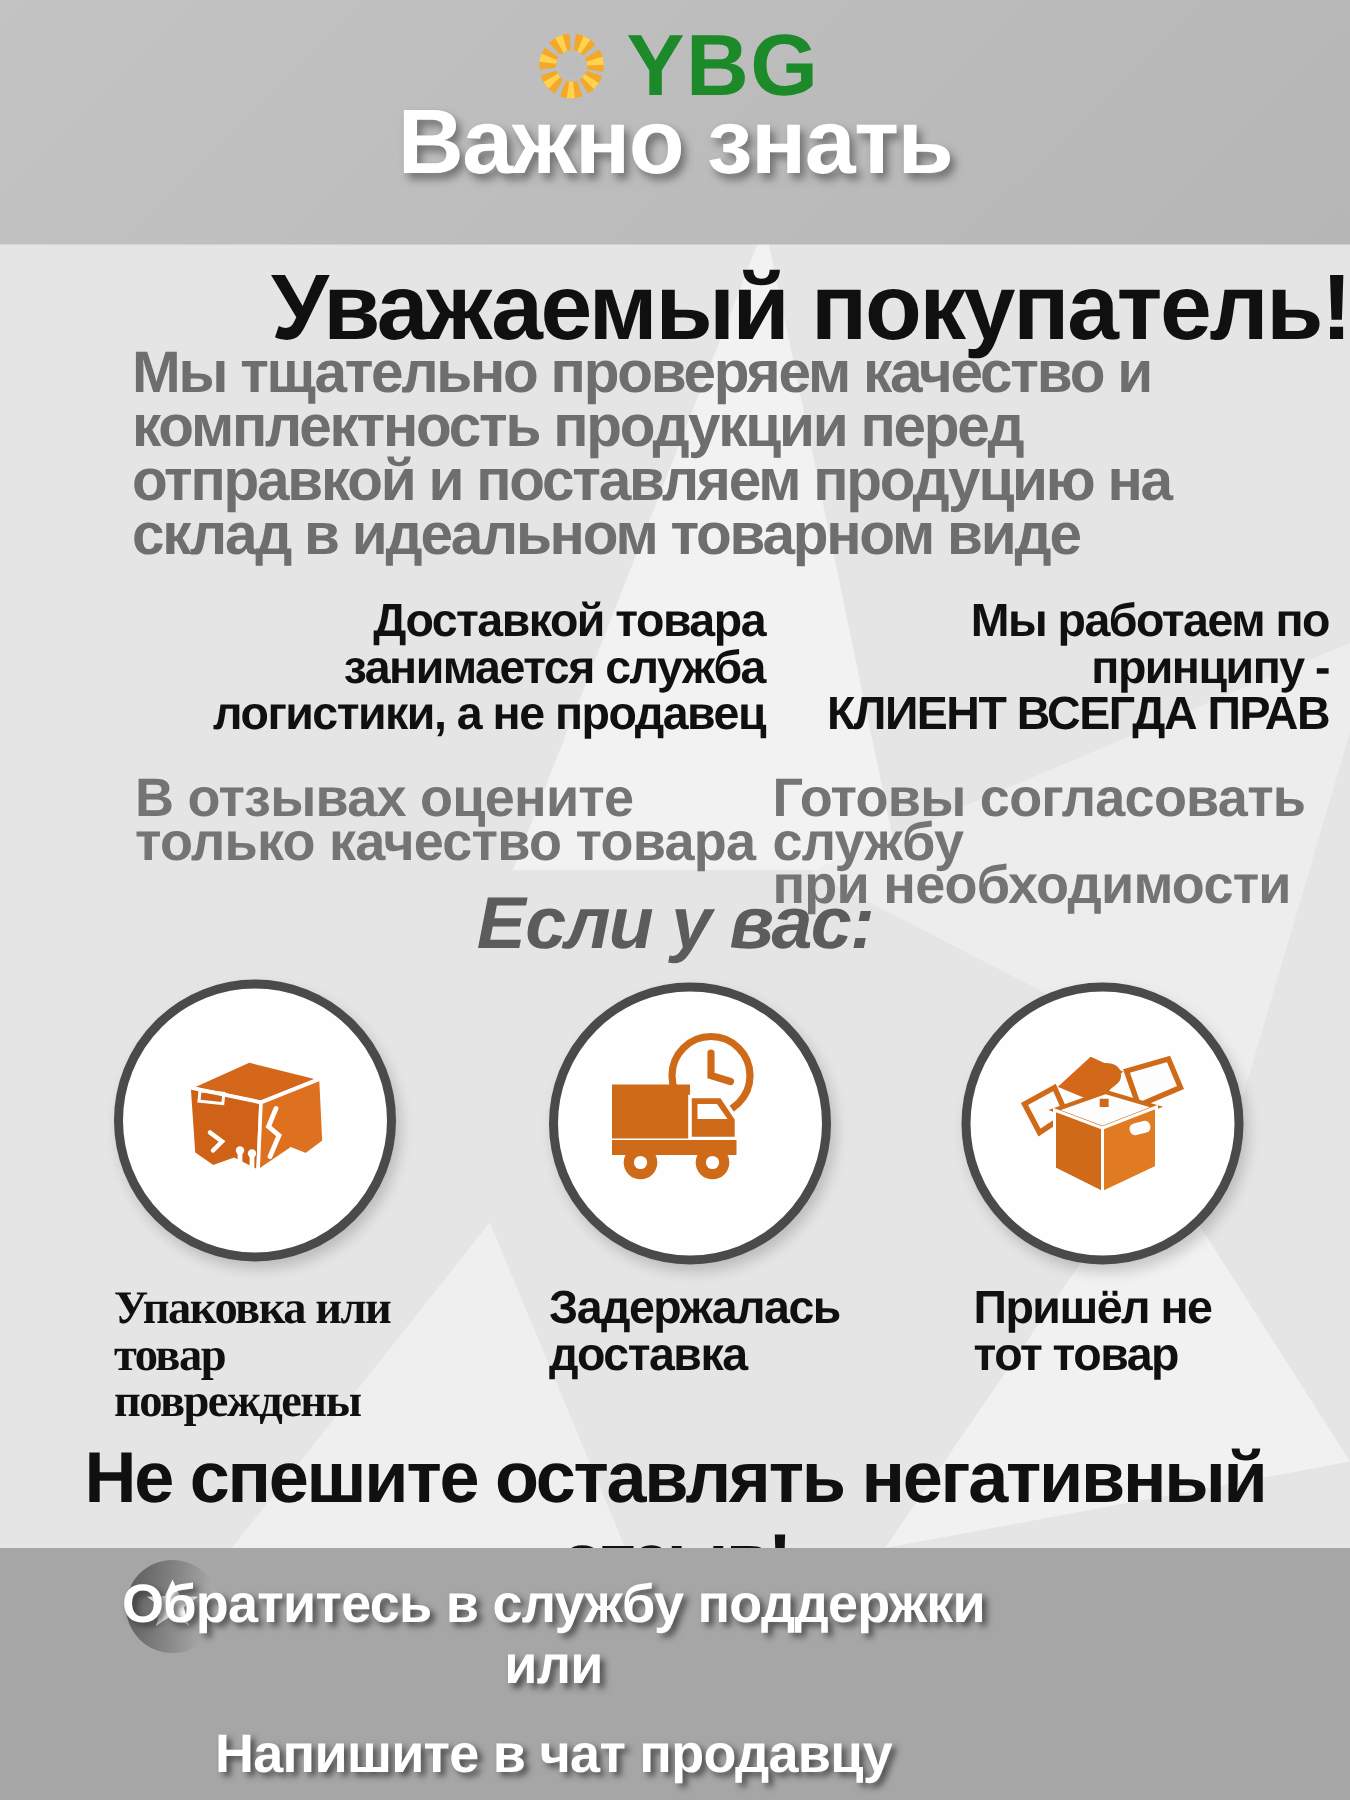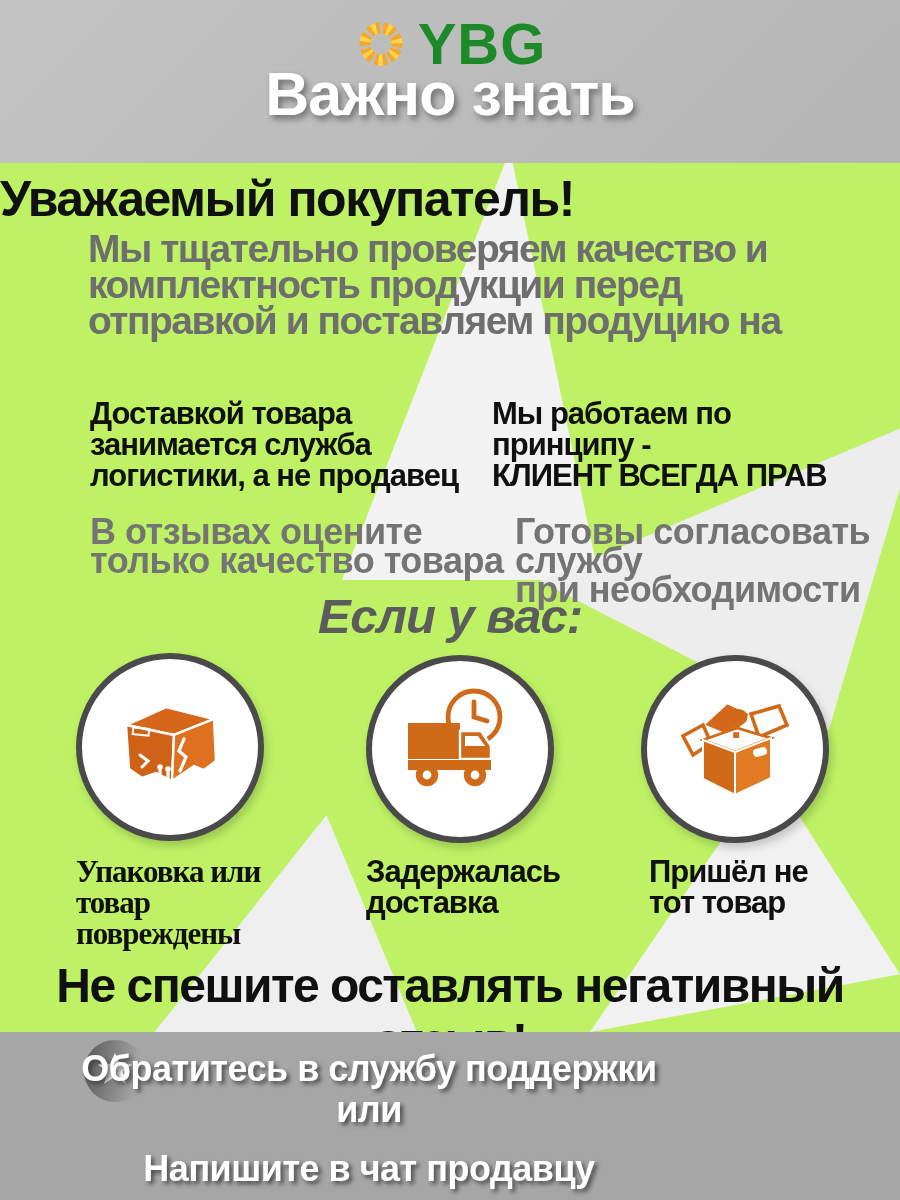--- a/index.html
+++ b/index.html
@@ -1,19 +1,19 @@
 <!DOCTYPE html>
 <html><head>
 <meta charset="utf-8">
 <style>
   * { margin:0; padding:0; box-sizing:border-box; }
   html,body { background:#ffffff; }
   .page {
     position:relative; width:900px; height:1200px;
-    overflow:hidden; background:#bef264;
+    overflow:hidden; background:#e5e5e5;
     font-family:"Liberation Sans","DejaVu Sans",sans-serif;
   }
   
   .wm { position:absolute; z-index:0; }
   .wm-a { left:230px; top:150px; width:560px; height:430px; background:#f2f2f2;
           clip-path:polygon(20% 100%, 50% 0%, 66% 100%); }
   .wm-b { left:540px; top:420px; width:380px; height:310px; background:#ededed;
           clip-path:polygon(0% 52%, 100% 0%, 76% 100%); }
   .wm-c { left:90px;  top:815px; width:430px; height:217px; background:#efefef;
           clip-path:polygon(15% 100%, 55% 0%, 76% 100%); }
@@ -34,36 +34,36 @@
     font-size:58px; font-weight:700; color:#1c8a28; letter-spacing:1px; line-height:1;
   }
   .band-title {
     position:absolute; left:0; top:64px; width:900px; text-align:center;
     font-size:61px; font-weight:700; color:#ffffff; line-height:1;
     letter-spacing:-1px;
     text-shadow:3px 4px 6px rgba(70,70,70,0.65);
   }
   
   .greeting {
-    position:absolute; left:0; top:170px; width:900px; text-align:left;
-    font-size:50px; font-weight:700; color:#101010; letter-spacing:-1.5px; z-index:3;
+    position:absolute; left:0; top:170px; width:900px; text-align:right;
+    font-size:62px; font-weight:700; color:#101010; letter-spacing:-1.5px; z-index:3;
   }
   .intro {
     position:absolute; left:88px; top:231px; width:740px; z-index:3;
     font-size:39px; font-weight:700; color:#6e6e6e;
     letter-spacing:-1.5px; line-height:36px;
   }
   
   .col-bold {
     position:absolute; top:398px; z-index:3;
     font-size:31px; font-weight:700; color:#101010;
-    letter-spacing:-1px; line-height:31px;
+    letter-spacing:-1px; line-height:31px;text-align:right;
   }
   .col-left  { left:90px;  width:420px; }
-  .col-right { left:492px; width:380px; }
+  .col-right { left:506px; width:380px; }
   .col-note {
     position:absolute; top:517px; z-index:3;
     font-size:36px; font-weight:700; color:#747474;
     letter-spacing:-0.5px; line-height:29px;
   }
   .note-left  { left:90px;  width:420px; }
   .note-right { left:515px; width:380px; }
   
   .condition-heading {
     position:absolute; left:0; top:588px; width:900px; text-align:center; z-index:3;
@@ -135,20 +135,21 @@
     </div>
     <div class="band-title">Важно знать</div>
   </div>
 
   <div class="greeting">Уважаемый покупатель!</div>
 
   <div class="intro">
     <div>Мы тщательно проверяем качество и</div>
     <div>комплектность продукции перед</div>
     <div>отправкой и поставляем продуцию на</div>
+    <div>склад в идеальном товарном виде</div>
   </div>
 
   <div class="col-bold col-left">
     <div>Доставкой товара</div>
     <div>занимается служба</div>
     <div>логистики, а не продавец</div>
   </div>
   <div class="col-bold col-right">
     <div>Мы работаем по</div>
     <div>принципу -</div>

